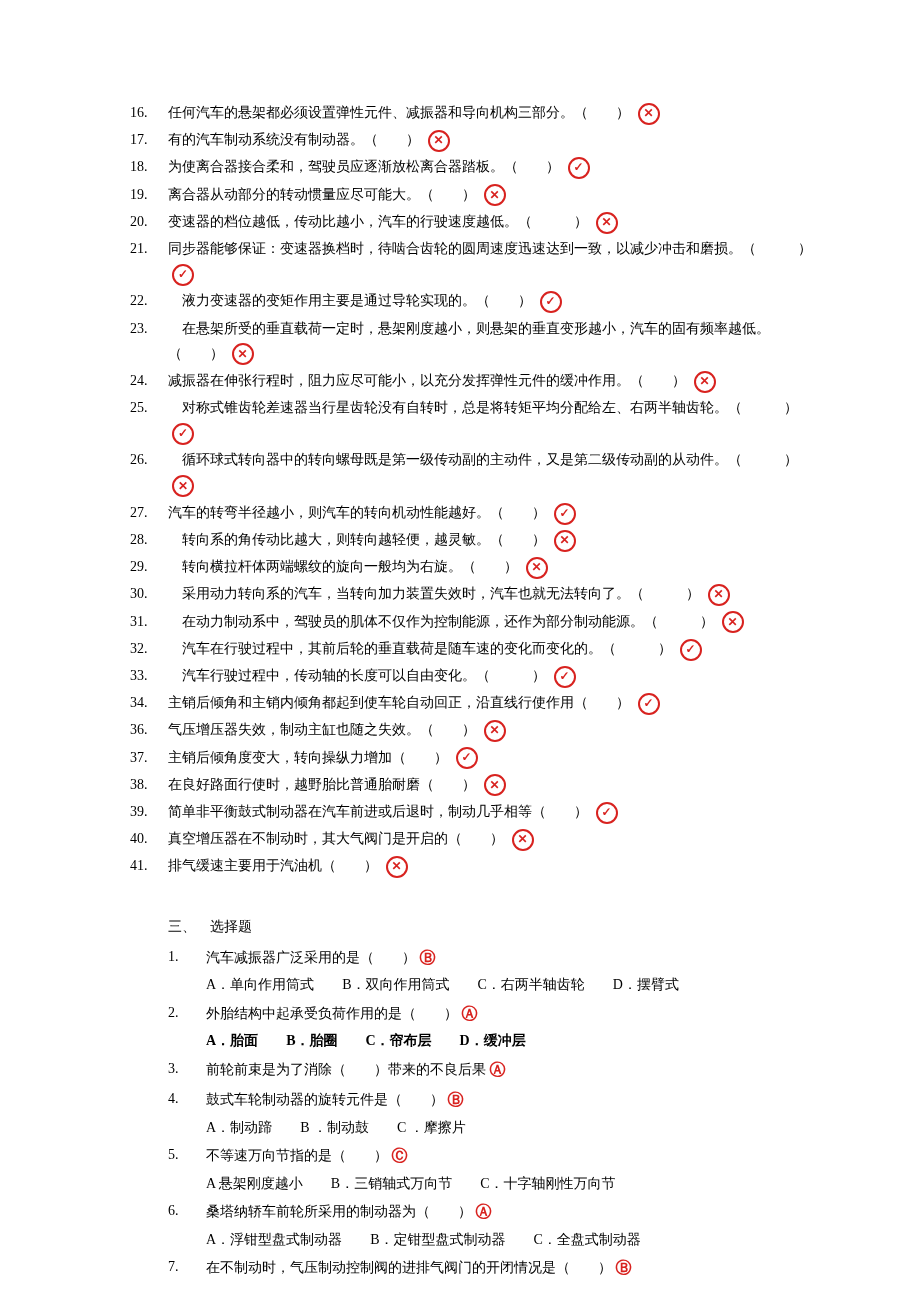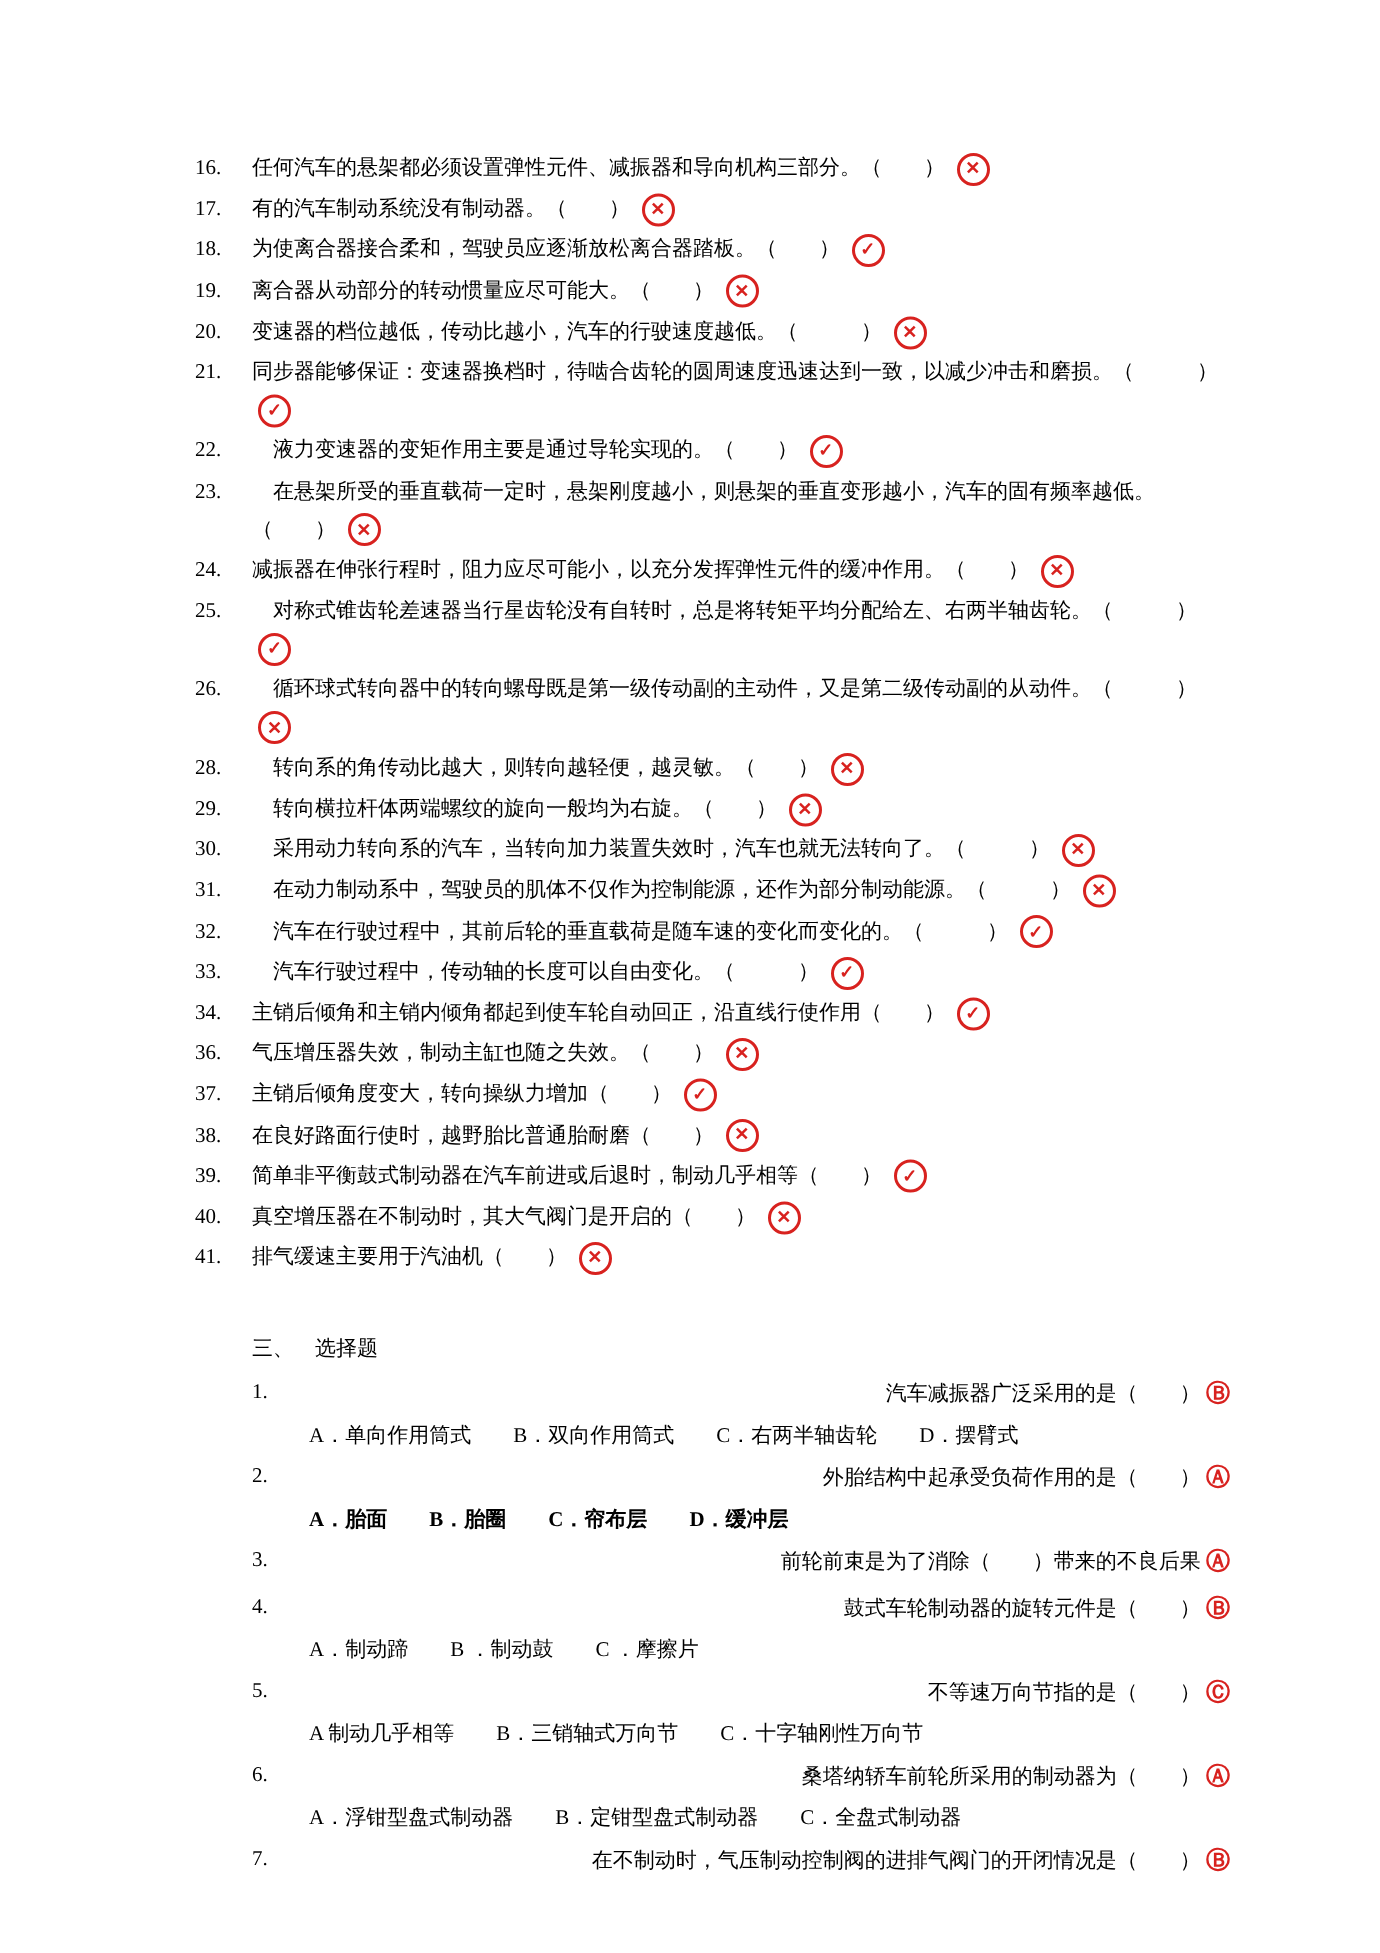--- a/index.html
+++ b/index.html
@@ -37,21 +37,21 @@
     margin-bottom: 4px;
   }
   .mc-block {
     margin-left: 38px;
   }
   .mc-q {
     display: flex;
     align-items: flex-start;
   }
   .mc-num { width: 38px; flex-shrink: 0; }
-  .mc-body { flex: 1; text-align: right; }
+  .mc-body { flex: 1; }
   .mc-opts { margin-left: 0; padding-left: 20px; }
   .opt { display: inline-block; margin-right: 28px; }
 </style>
 </head>
 <body>
 
 <div id="judgement-list">
     <div class="q-row">
       <span class="q-num">16.</span>
       <span class="q-text">任何汽车的悬架都必须设置弹性元件、减振器和导向机构三部分。（　　） <span style="display: inline-flex; align-items: center; justify-content: center; width: 18px; height: 18px; border: 2px solid rgb(216, 34, 31); border-radius: 50%; color: rgb(216, 34, 31); font-size: 12px; font-weight: bold; vertical-align: middle; margin-left: 4px;">✕</span></span>
@@ -90,20 +90,24 @@
     </div>
     <div class="q-row">
       <span class="q-num">25.</span>
       <span class="q-text">　对称式锥齿轮差速器当行星齿轮没有自转时，总是将转矩平均分配给左、右两半轴齿轮。（　　　） <span style="display: inline-flex; align-items: center; justify-content: center; width: 18px; height: 18px; border: 2px solid rgb(216, 34, 31); border-radius: 50%; color: rgb(216, 34, 31); font-size: 12px; font-weight: bold; vertical-align: middle; margin-left: 4px;">✓</span></span>
     </div>
     <div class="q-row">
       <span class="q-num">26.</span>
       <span class="q-text">　循环球式转向器中的转向螺母既是第一级传动副的主动件，又是第二级传动副的从动件。（　　　） <span style="display: inline-flex; align-items: center; justify-content: center; width: 18px; height: 18px; border: 2px solid rgb(216, 34, 31); border-radius: 50%; color: rgb(216, 34, 31); font-size: 12px; font-weight: bold; vertical-align: middle; margin-left: 4px;">✕</span></span>
     </div>
     <div class="q-row">
+      <span class="q-num">27.</span>
+      <span class="q-text">汽车的转弯半径越小，则汽车的转向机动性能越好。（　　） <span style="display: inline-flex; align-items: center; justify-content: center; width: 18px; height: 18px; border: 2px solid rgb(216, 34, 31); border-radius: 50%; color: rgb(216, 34, 31); font-size: 12px; font-weight: bold; vertical-align: middle; margin-left: 4px;">✓</span></span>
+    </div>
+    <div class="q-row">
       <span class="q-num">28.</span>
       <span class="q-text">　转向系的角传动比越大，则转向越轻便，越灵敏。（　　） <span style="display: inline-flex; align-items: center; justify-content: center; width: 18px; height: 18px; border: 2px solid rgb(216, 34, 31); border-radius: 50%; color: rgb(216, 34, 31); font-size: 12px; font-weight: bold; vertical-align: middle; margin-left: 4px;">✕</span></span>
     </div>
     <div class="q-row">
       <span class="q-num">29.</span>
       <span class="q-text">　转向横拉杆体两端螺纹的旋向一般均为右旋。（　　） <span style="display: inline-flex; align-items: center; justify-content: center; width: 18px; height: 18px; border: 2px solid rgb(216, 34, 31); border-radius: 50%; color: rgb(216, 34, 31); font-size: 12px; font-weight: bold; vertical-align: middle; margin-left: 4px;">✕</span></span>
     </div>
     <div class="q-row">
       <span class="q-num">30.</span>
       <span class="q-text">　采用动力转向系的汽车，当转向加力装置失效时，汽车也就无法转向了。（　　　） <span style="display: inline-flex; align-items: center; justify-content: center; width: 18px; height: 18px; border: 2px solid rgb(216, 34, 31); border-radius: 50%; color: rgb(216, 34, 31); font-size: 12px; font-weight: bold; vertical-align: middle; margin-left: 4px;">✕</span></span>
@@ -178,21 +182,21 @@
         <span class="mc-num">4.</span>
         <span class="mc-body">鼓式车轮制动器的旋转元件是（　　） <span class="ans-circle">Ⓑ</span></span>
       </div>
       <div class="mc-opts" style="padding-left: 38px;"><span class="opt">A．制动蹄</span><span class="opt">B ．制动鼓</span><span class="opt">C ．摩擦片</span></div>
     </div>
     <div style="margin-bottom: 2px;">
       <div class="mc-q">
         <span class="mc-num">5.</span>
         <span class="mc-body">不等速万向节指的是（　　） <span class="ans-circle">Ⓒ</span></span>
       </div>
-      <div class="mc-opts" style="padding-left: 38px;"><span class="opt">A 制动几乎相等</span><span class="opt">B．三销轴式万向节</span><span class="opt">C．十字轴刚性万向节</span></div>
+      <div class="mc-opts" style="padding-left: 38px;"><span class="opt">A 悬架刚度越小</span><span class="opt">B．三销轴式万向节</span><span class="opt">C．十字轴刚性万向节</span></div>
     </div>
     <div style="margin-bottom: 2px;">
       <div class="mc-q">
         <span class="mc-num">6.</span>
         <span class="mc-body">桑塔纳轿车前轮所采用的制动器为（　　） <span class="ans-circle">Ⓐ</span></span>
       </div>
       <div class="mc-opts" style="padding-left: 38px;"><span class="opt">A．浮钳型盘式制动器</span><span class="opt">B．定钳型盘式制动器</span><span class="opt">C．全盘式制动器</span></div>
     </div>
     <div style="margin-bottom: 2px;">
       <div class="mc-q">

